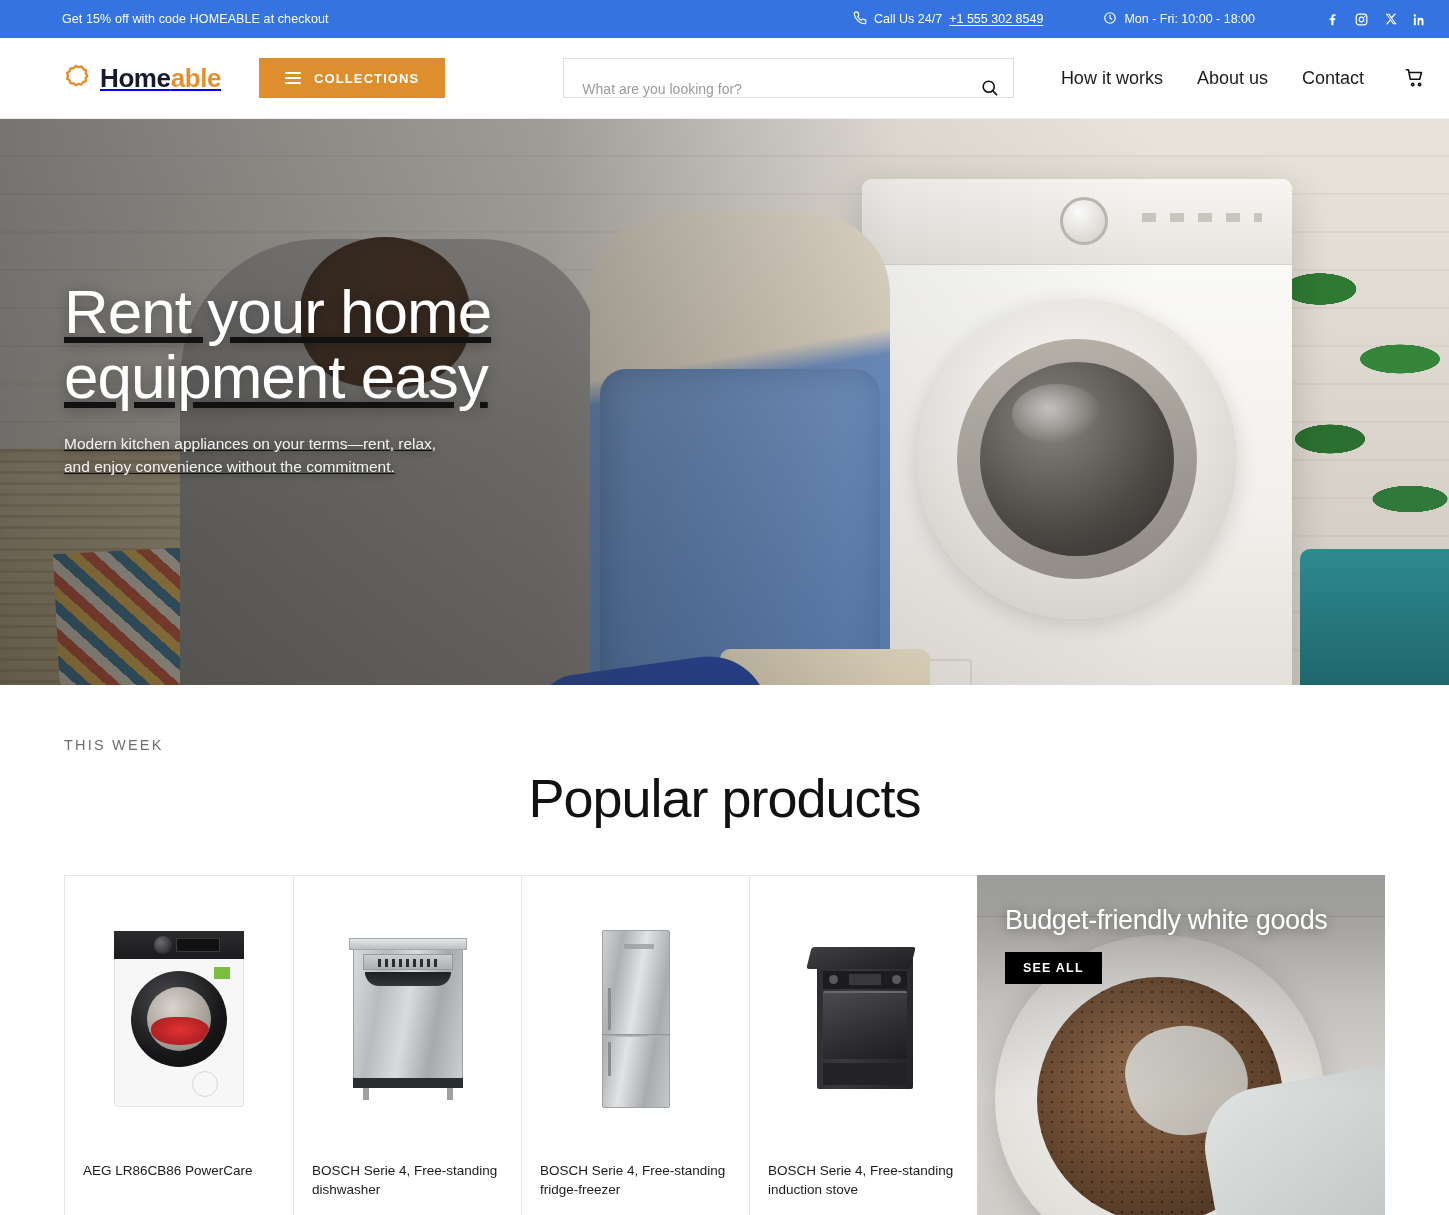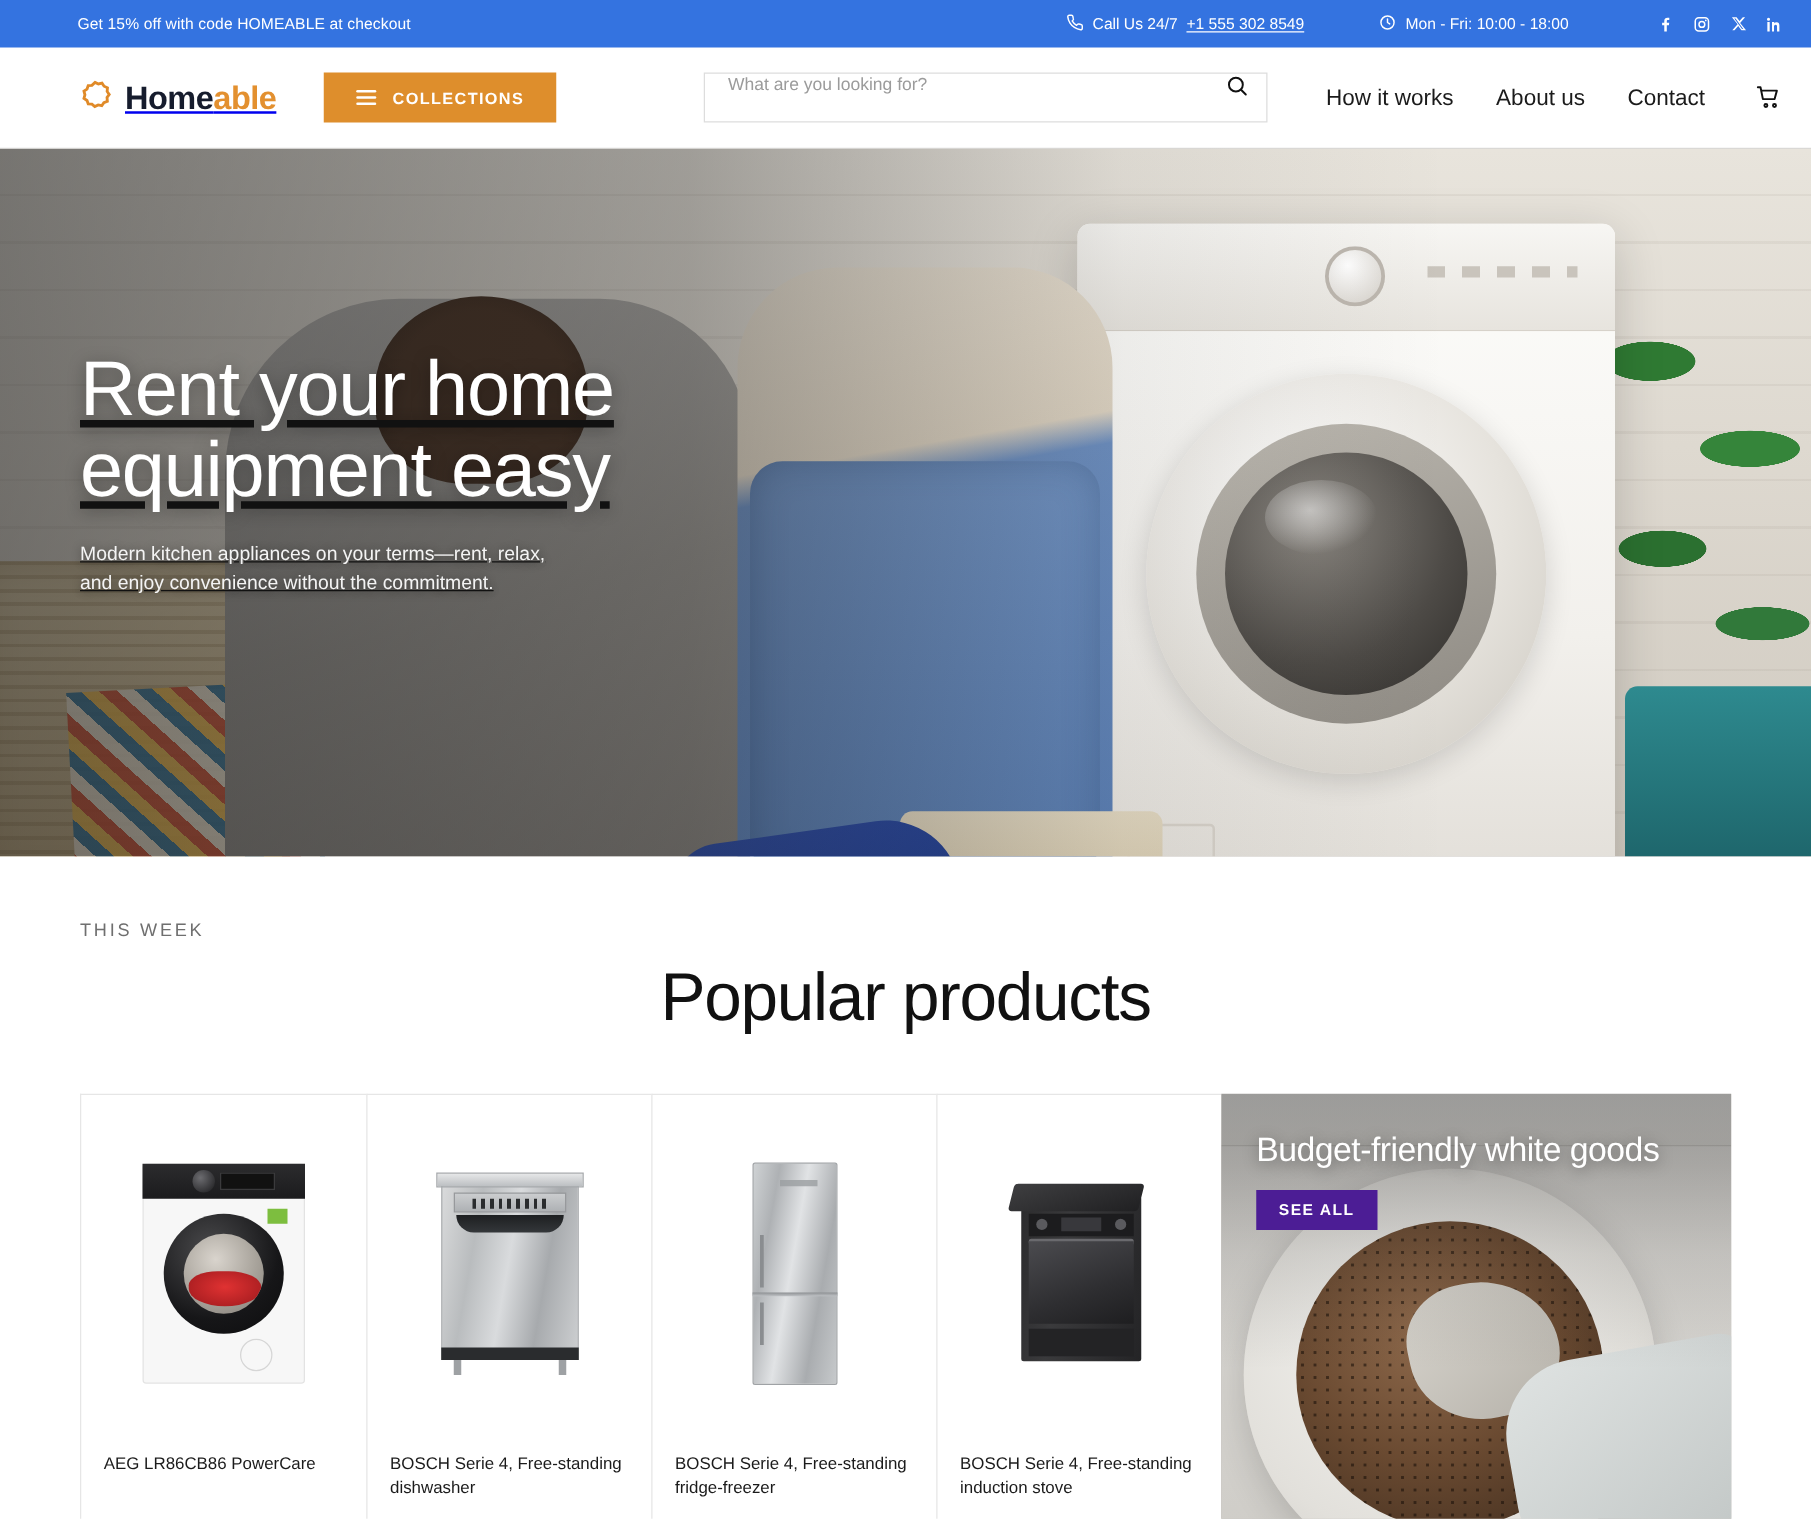--- a/index.html
+++ b/index.html
@@ -87,21 +87,21 @@
     margin: 3px 0;
     border-radius: 1px;
   }
 
   .searchwrap {
     margin-left: 118px;
     width: 451px;
     height: 40px;
     border: 1px solid #dddddd;
     display: flex;
-    align-items: flex-start;
+    align-items: flex-end;
     padding: 0 14px 0 18px;
     background: #ffffff;
   }
   .searchwrap input {
     flex: 1;
     border: none;
     outline: none;
     font-size: 14px;
     font-family: "Liberation Sans", sans-serif;
     color: #222222;
@@ -547,21 +547,21 @@
     letter-spacing: -.4px;
     text-shadow: 0 2px 12px rgba(0,0,0,.4);
   }
   .promo-btn {
     margin-top: 16px;
     display: inline-flex;
     align-items: center;
     justify-content: center;
     height: 32px;
     padding: 0 18px;
-    background: #4c1d95;
+    background: #000000;
     color: #ffffff;
     border: none;
     font-size: 12.5px;
     font-weight: 700;
     letter-spacing: 1.2px;
     cursor: pointer;
     font-family: "Liberation Sans", sans-serif;
   }
 </style>
 </head>

